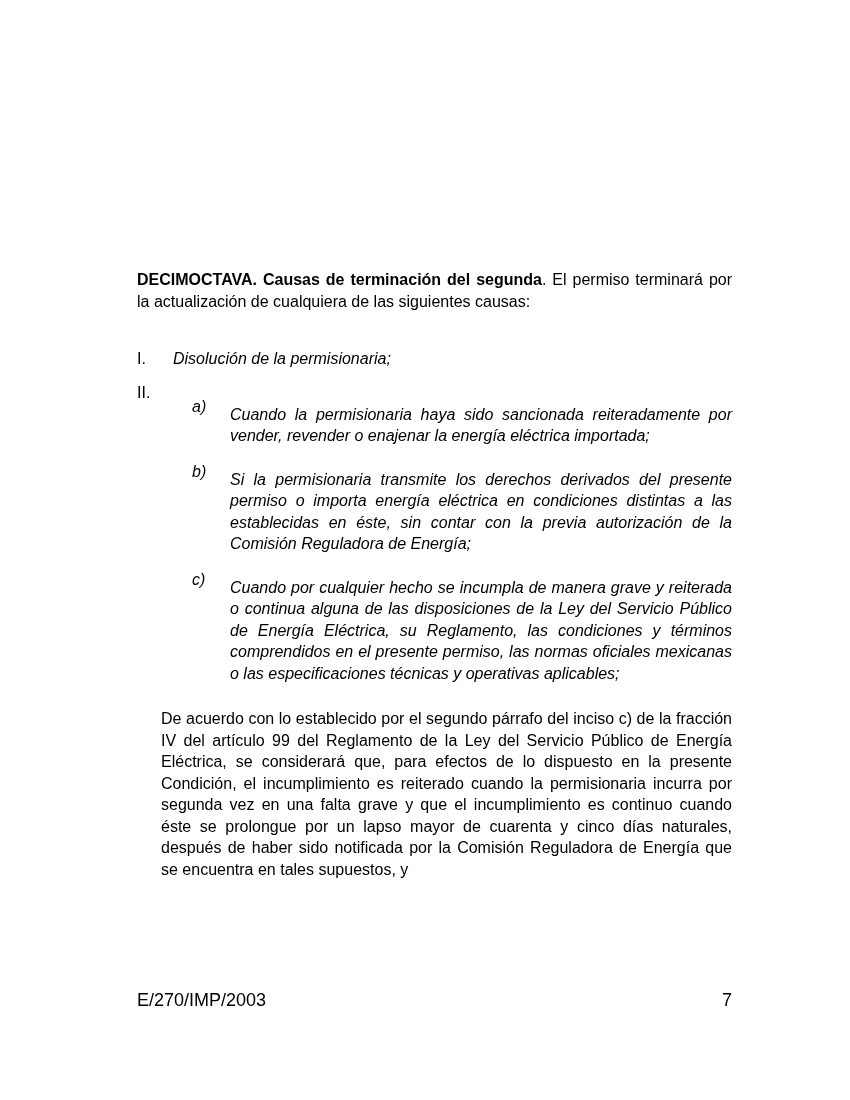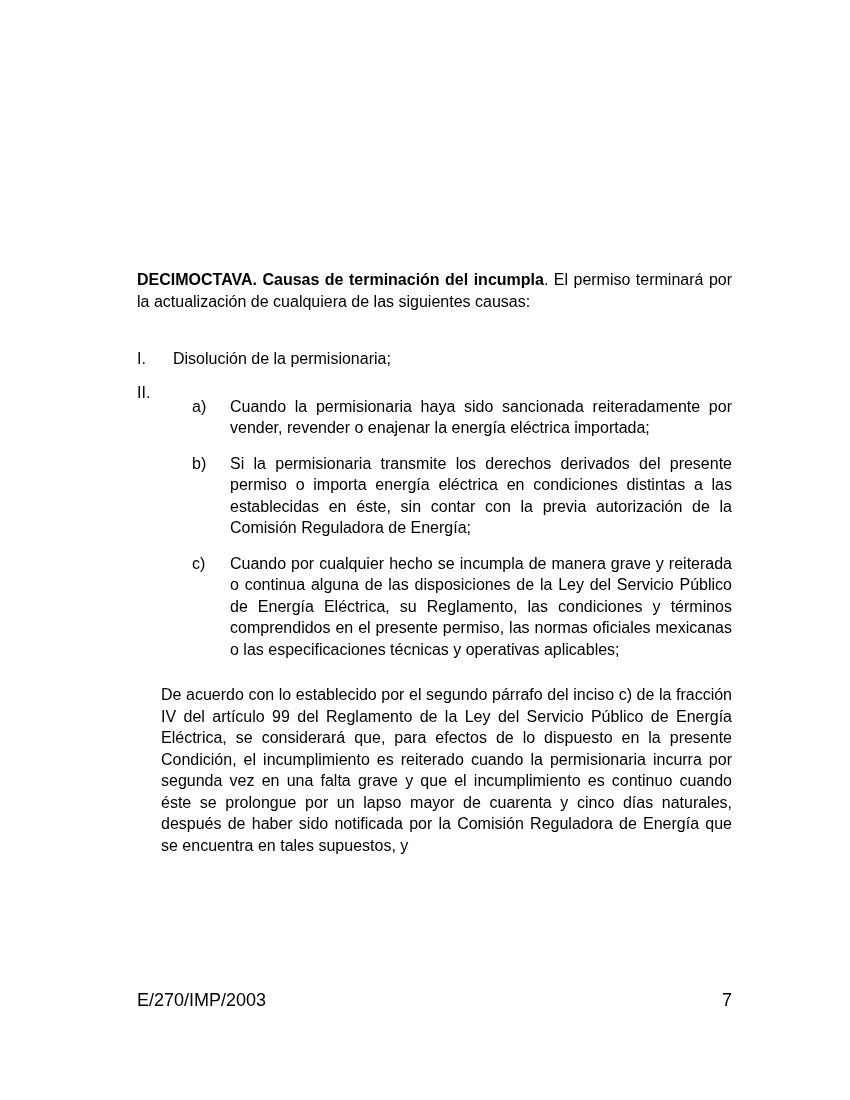--- a/index.html
+++ b/index.html
@@ -42,33 +42,35 @@
   }
   .item + .item {
     margin-top: 12px;
   }
   .item-label {
     flex: 0 0 36px;
   }
   .item-body {
     flex: 1 1 auto;
     text-align: justify;
+    font-style: italic;
   }
   .subitem {
     display: flex;
     align-items: flex-start;
     margin-left: 19px;
     margin-top: 14px;
   }
   .subitem-label {
     flex: 0 0 38px;
   }
   .subitem-body {
     flex: 1 1 auto;
     text-align: justify;
+    margin-top: 8px;
   }
   .closing {
     margin: 24px 0 0 24px;
     text-align: justify;
   }
   .footer {
     position: absolute;
     left: 137px;
     top: 991px;
     width: 595px;
@@ -78,21 +80,21 @@
     line-height: 18px;
   }
 </style>
 </head>
 <body>
 
 <div class="page">
 
   <div class="content">
 
-    <p class="heading"><span class="bold">DECIMOCTAVA. Causas de terminación del incumpla</span><span>. El permiso terminará por la actualización de cualquiera de las siguientes causas:</span></p>
+    <p class="heading"><span class="bold">DECIMOCTAVA. Causas de terminación del segunda</span><span>. El permiso terminará por la actualización de cualquiera de las siguientes causas:</span></p>
 
     <div class="item">
       <div class="item-label">I.</div>
       <div class="item-body">Disolución de la permisionaria;</div>
     </div>
 
     <div class="item">
       <div class="item-label">II.</div>
       <div class="item-body">
 

